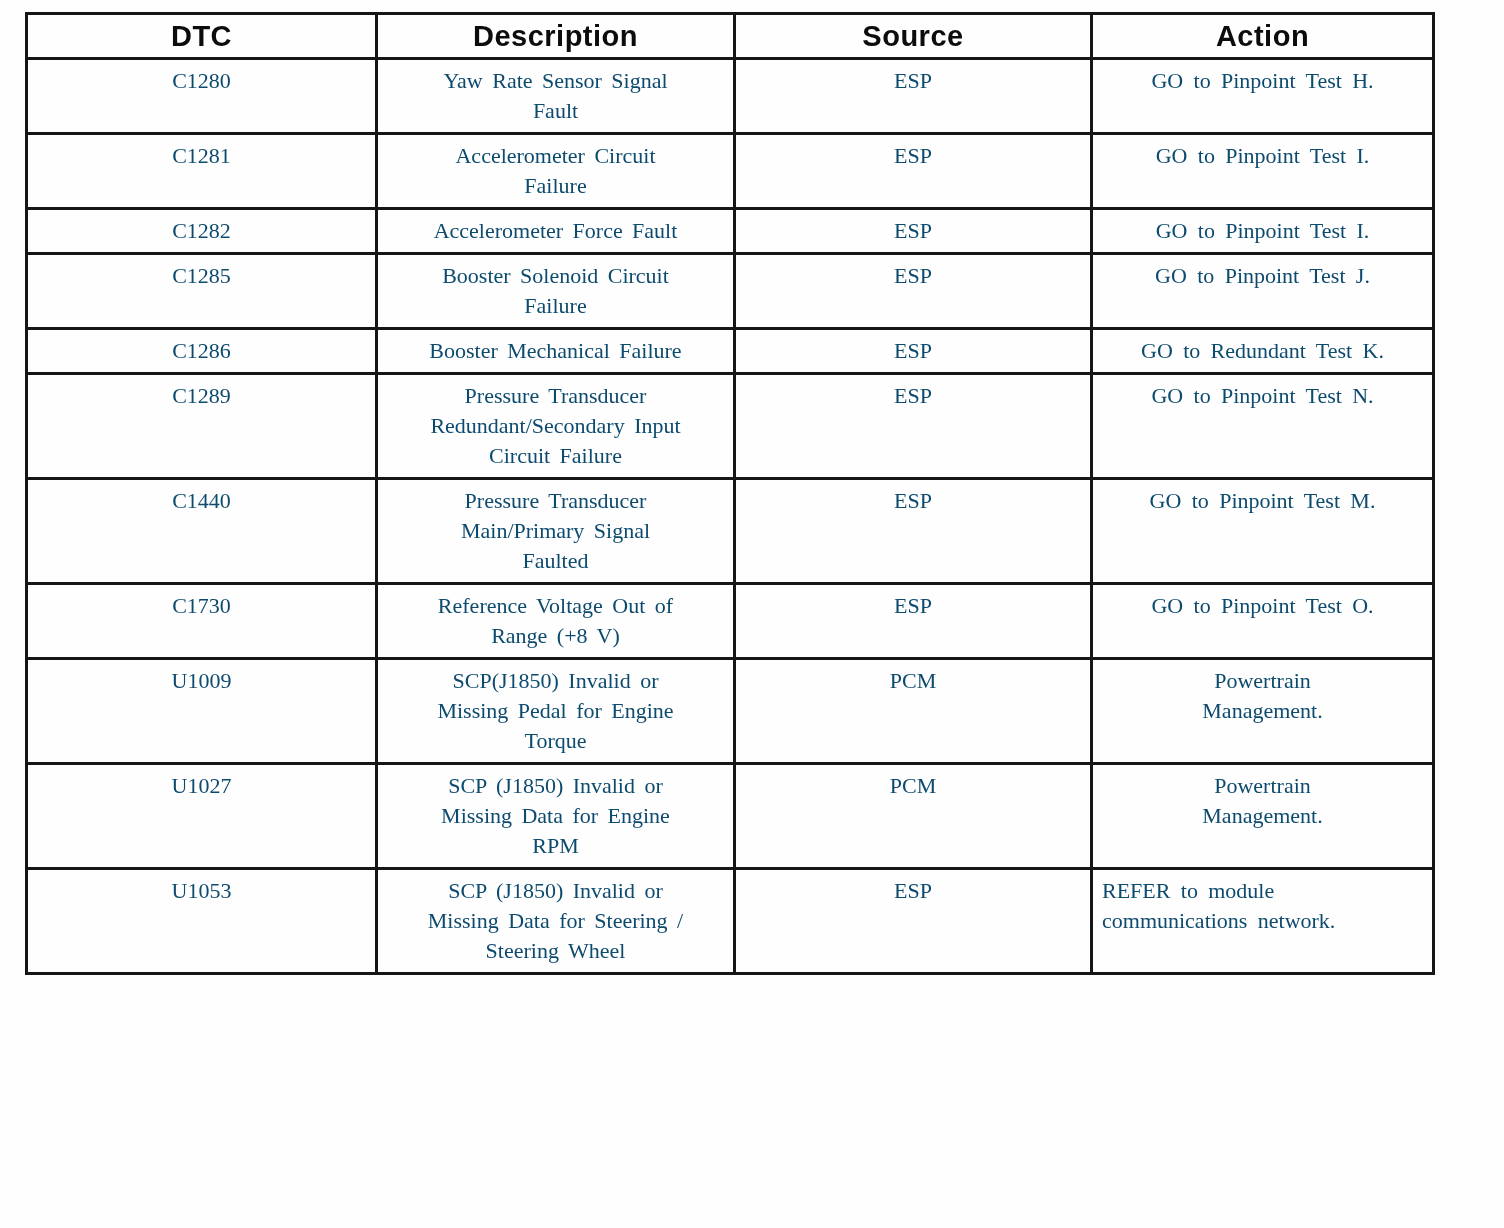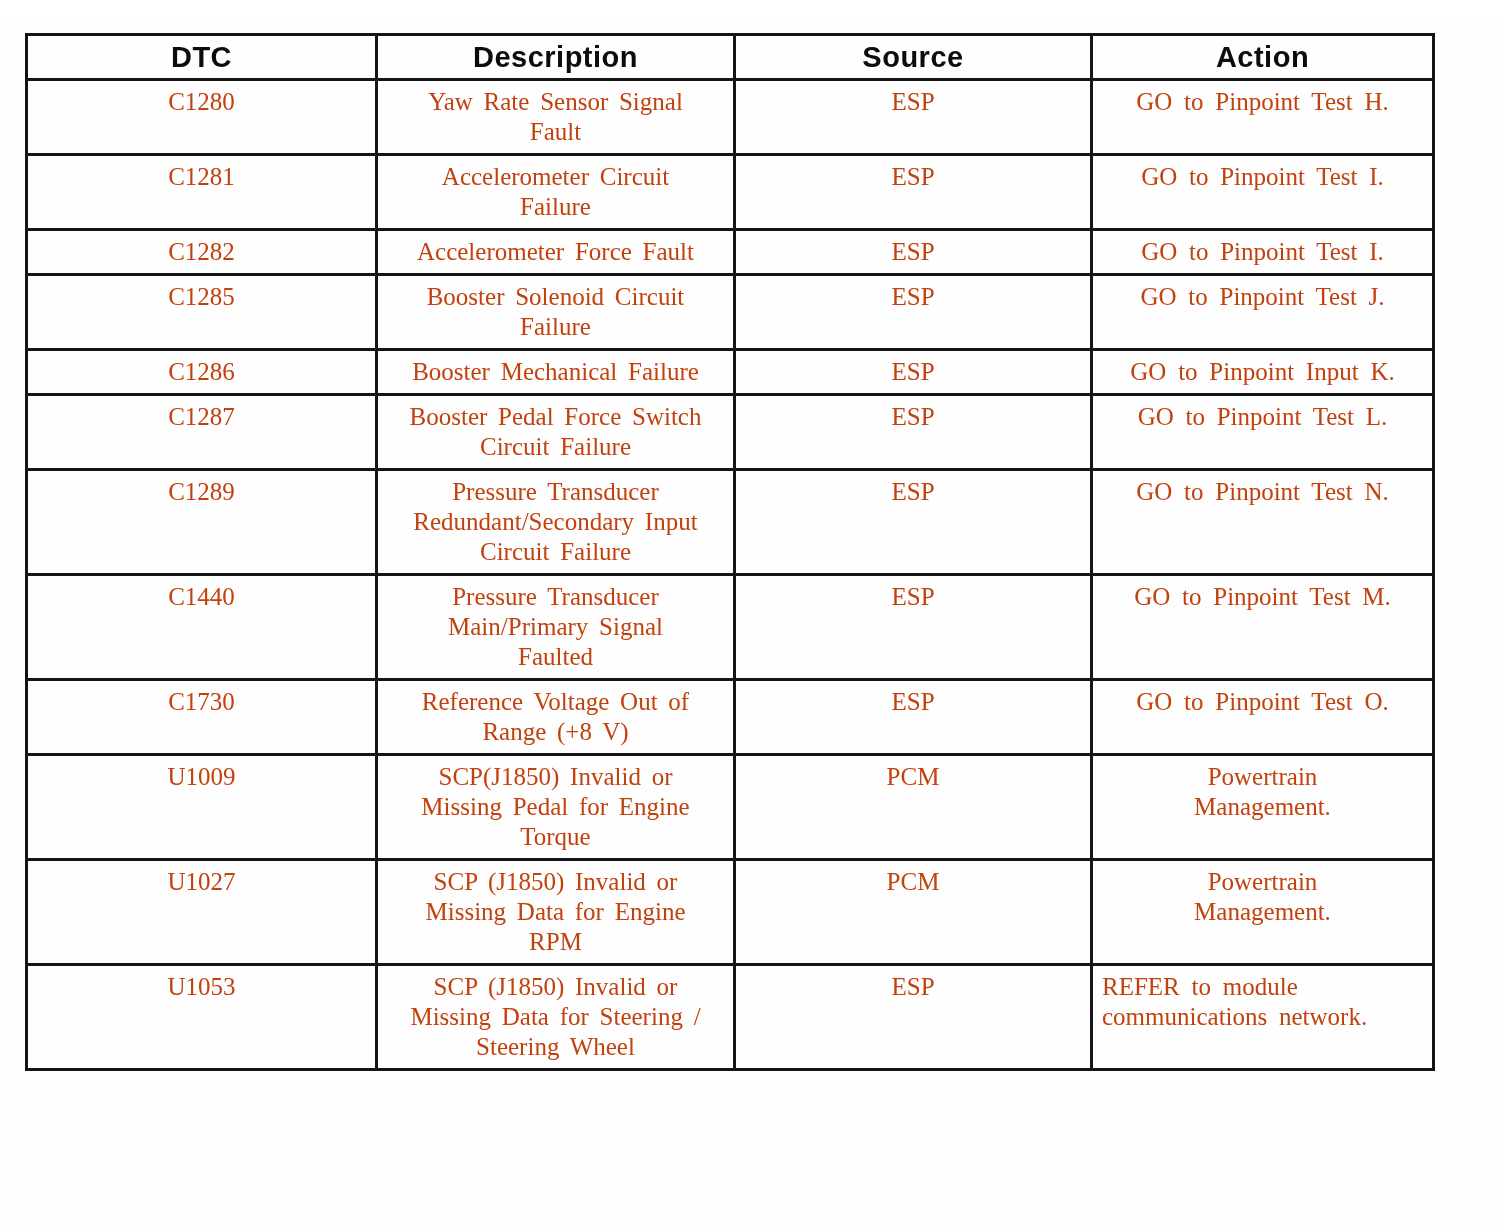--- a/index.html
+++ b/index.html
@@ -6,21 +6,20 @@
   body {
     width: 1504px; height: 1228px;
     background: #ffffff;
     position: relative;
     font-family: "Liberation Serif", serif;
     -webkit-font-smoothing: antialiased;
   }
   .scan-page {
     position: absolute; inset: 0;
     background: #fefefe;
-    margin-top: 21px;
   }
   table.dtc-table {
     position: absolute;
     left: 25px; top: 12px;
     width: 1407px;
     border-collapse: collapse;
     table-layout: fixed;
   }
   col.c-dtc    { width: 350px; }
   col.c-desc   { width: 358px; }
@@ -32,23 +31,23 @@
     font-weight: 700;
     font-size: 29px;
     line-height: 34px;
     color: #0c0c0c;
     text-align: center;
     padding: 4px 4px;
     letter-spacing: 0.5px;
   }
   td {
     font-family: "Liberation Serif", serif;
-    font-size: 25px;
+    font-size: 22px;
     line-height: 30px;
-    color: #c2410c;
+    color: #0c4a6e;
     text-align: center;
     vertical-align: top;
     padding: 6px 8px;
     white-space: pre-line;
     word-spacing: 0.18em;
   }
   td.cell-action { word-spacing: 0.22em; }
   td.align-left { text-align: left; padding-left: 9px; }
 </style>
 </head>
@@ -95,28 +94,21 @@
     <td class="cell-dtc">C1285</td>
     <td class="cell-desc">Booster Solenoid Circuit
 Failure</td>
     <td class="cell-source">ESP</td>
     <td class="cell-action">GO to Pinpoint Test J.</td>
   </tr>
         <tr>
     <td class="cell-dtc">C1286</td>
     <td class="cell-desc">Booster Mechanical Failure</td>
     <td class="cell-source">ESP</td>
-    <td class="cell-action">GO to Pinpoint Input K.</td>
-  </tr>
-        <tr>
-    <td class="cell-dtc">C1287</td>
-    <td class="cell-desc">Booster Pedal Force Switch
-Circuit Failure</td>
-    <td class="cell-source">ESP</td>
-    <td class="cell-action">GO to Pinpoint Test L.</td>
+    <td class="cell-action">GO to Redundant Test K.</td>
   </tr>
         <tr>
     <td class="cell-dtc">C1289</td>
     <td class="cell-desc">Pressure Transducer
 Redundant/Secondary Input
 Circuit Failure</td>
     <td class="cell-source">ESP</td>
     <td class="cell-action">GO to Pinpoint Test N.</td>
   </tr>
         <tr>

